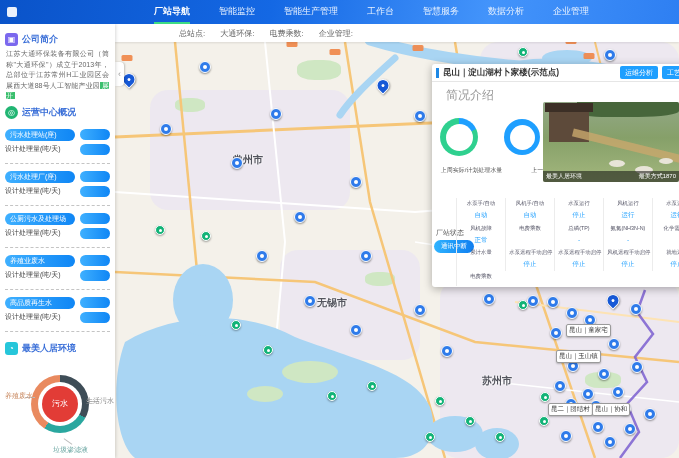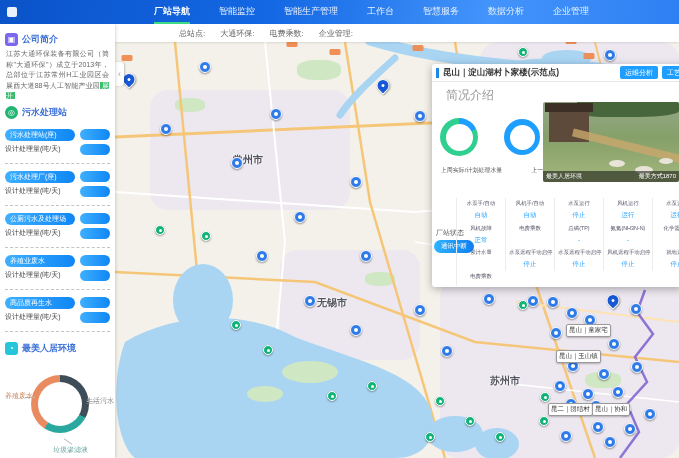--- a/index.html
+++ b/index.html
@@ -137,21 +137,21 @@
 
   <aside class="sidebar">
     <div class="sec-head">
       <span class="sec-icon purple">▣</span>
       <span class="sec-title">公司简介</span>
     </div>
     <div class="company-desc"><span>江苏大通环保装备有限公司（简称"大通环保"）成立于2013年，总部位于江苏常州H工业园区会展西大道88号人工智能产业园</span><span class="expand-link">展开</span></div>
 
     <div class="sec-head">
       <span class="sec-icon green">◎</span>
-      <span class="sec-title">污水处理站</span>
+      <span class="sec-title">运营中心概况</span>
     </div>
     <div>
         <div class="stat-group">
           <div class="stat-row">
             <div class="pill stat-label-pill">污水处理站(座)</div>
             <div class="pill stat-value-pill"></div>
           </div>
           <div class="stat-row">
             <div class="stat-sublabel">设计处理量(吨/天)</div>
             <div class="pill stat-value-pill"></div>
@@ -198,20 +198,21 @@
           </div>
         </div>
       </div>
 
     <div class="sec-head rev-sec">
       <span class="sec-icon teal">◔</span>
       <span class="sec-title">最美人居环境</span>
     </div>
     <div class="rev-wrap">
       <div class="donut" style="background: conic-gradient(rgb(62, 77, 87) 0%, rgb(62, 77, 87) 33%, rgb(42, 167, 159) 33%, rgb(42, 167, 159) 59%, rgb(233, 138, 95) 59%, rgb(233, 138, 95) 100%);"></div>
+      <div class="donut-center">污水</div>
       <div class="rev-line r0"></div>
       <div class="rev-line r1"></div>
       <div class="rev-line r2"></div>
     <div class="rev-label l1">生活污水</div>
         <div class="rev-label l2">垃圾渗滤液</div>
         <div class="rev-label l0">养殖废水</div>
       </div>
   </aside>
 
   <div class="map">
@@ -431,20 +432,20 @@
         <div class="marker green" style="left: 408px; top: 10px;"></div>
         <div class="marker green" style="left: 315px; top: 395px;"></div>
         <div class="marker poi" style="left: 12px; top: 16px;"></div>
         <div class="marker poi" style="left: 177px; top: 2px;"></div>
         <div class="marker poi" style="left: 220px; top: 10px;"></div>
         <div class="marker poi" style="left: 303px; top: 6px;"></div>
         <div class="marker poi" style="left: 456px; top: -1px;"></div>
         <div class="marker poi" style="left: 474px; top: 14px;"></div>
         <div class="city-label" style="left: 133px; top: 118px;">常州市</div>
         <div class="city-label" style="left: 217px; top: 261px;">无锡市</div>
-        <div class="city-label" style="left: 382px; top: 339px; margin-left: 8px;">苏州市</div>
+        <div class="city-label" style="left: 382px; top: 339px;">苏州市</div>
         <div class="site-label" style="left: 451px; top: 282px;">昆山｜童家宅</div>
         <div class="site-label" style="left: 441px; top: 308px;">昆山｜玉山镇</div>
         <div class="site-label" style="left: 433px; top: 361px;">昆二｜团结村</div>
         <div class="site-label" style="left: 477px; top: 361px;">昆山｜协和</div>
       </div>
   </div>
 </div>
 
 </body></html>

